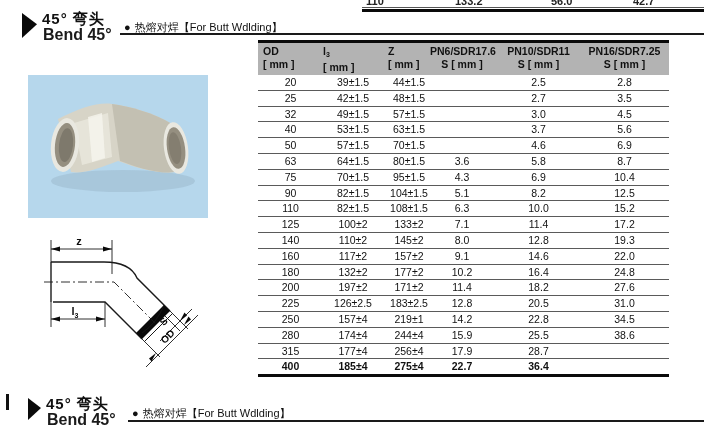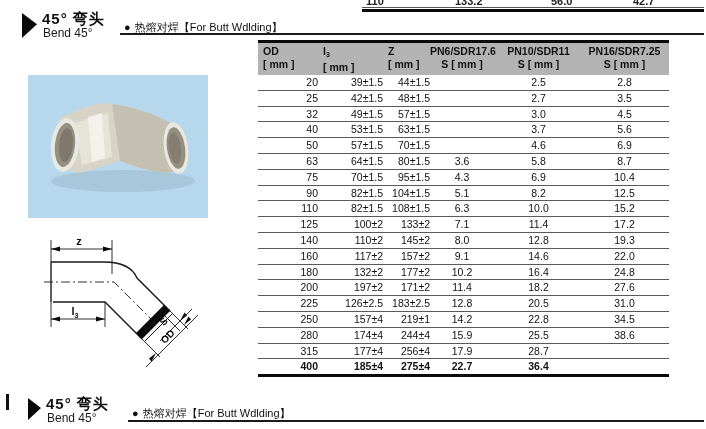--- a/index.html
+++ b/index.html
@@ -12,21 +12,21 @@
   .top-strip span{position:absolute;top:-5px;font-size:11px;font-weight:bold;color:#222;}
   .ts-v0{left:366px;} .ts-v1{left:455px;} .ts-v2{left:551px;} .ts-v3{left:633px;}
   .top-thin-line{position:absolute;left:362px;top:7px;width:342px;height:1px;background:#555;}
   .top-thick-line{position:absolute;left:362px;top:9px;width:342px;height:3px;background:#0a0a0a;}
 
   
   .sect{position:absolute;}
   .tri{position:absolute;width:15px;height:25px;background:#0a0a0a;
        -webkit-clip-path:polygon(0 0,100% 45%,0 100%);clip-path:polygon(0 0,100% 45%,0 100%);}
   .title-cn{position:absolute;font-size:15px;font-weight:bold;letter-spacing:1px;white-space:nowrap;text-align:center;}
-  .title-en{position:absolute;font-size:12px;color:#1a1a1a;white-space:nowrap;}
+  .title-en{position:absolute;font-size:16px;color:#1a1a1a;white-space:nowrap;font-weight:bold;}
   .bullet-line{position:absolute;font-size:11px;font-weight:normal;white-space:nowrap;}
   .bullet-dot{font-size:11px;margin-right:4px;}
   .rule{position:absolute;height:2px;background:#1a1a1a;}
 
   
   .photo{position:absolute;left:28px;top:75px;width:180px;height:143px;background:#b6d7ec;}
   .photo svg{display:block;}
 
   
   .drawing{position:absolute;left:18px;top:212px;width:240px;height:168px;}
@@ -39,21 +39,21 @@
     font-size:10.5px;line-height:13px;font-weight:bold;vertical-align:top;
     padding:2px 0 1px 0;white-space:nowrap;
   }
   table.spec-tbl th .h1,table.spec-tbl th .h2{display:block;}
   th.al .h1,th.al .h2{text-align:left;padding-left:5px;}
   th.ar .h1,th.ar .h2{text-align:center;padding-right:3px;}
   table.spec-tbl td{
     font-size:10.5px;height:14.8px;line-height:14.8px;padding:0;
     border-bottom:1px solid #5a5a5a;white-space:nowrap;overflow:visible;
   }
-  table.spec-tbl td:nth-child(-n+3){text-align:right;padding-left:5px;margin-top:19px;}
+  table.spec-tbl td:nth-child(-n+3){text-align:center;padding-left:5px;margin-top:19px;}
   table.spec-tbl td:nth-child(n+4){text-align:center;padding-right:3px;}
   table.spec-tbl tbody tr:last-child td{border-bottom:3px solid #0a0a0a;font-weight:bold;}
   sub.l3s{font-size:7px;vertical-align:-2px;}
 
   .corner-mark{position:absolute;left:6px;top:394px;width:3px;height:16px;background:#111;}
 </style>
 </head>
 <body>
 
 <div class="top-strip">

